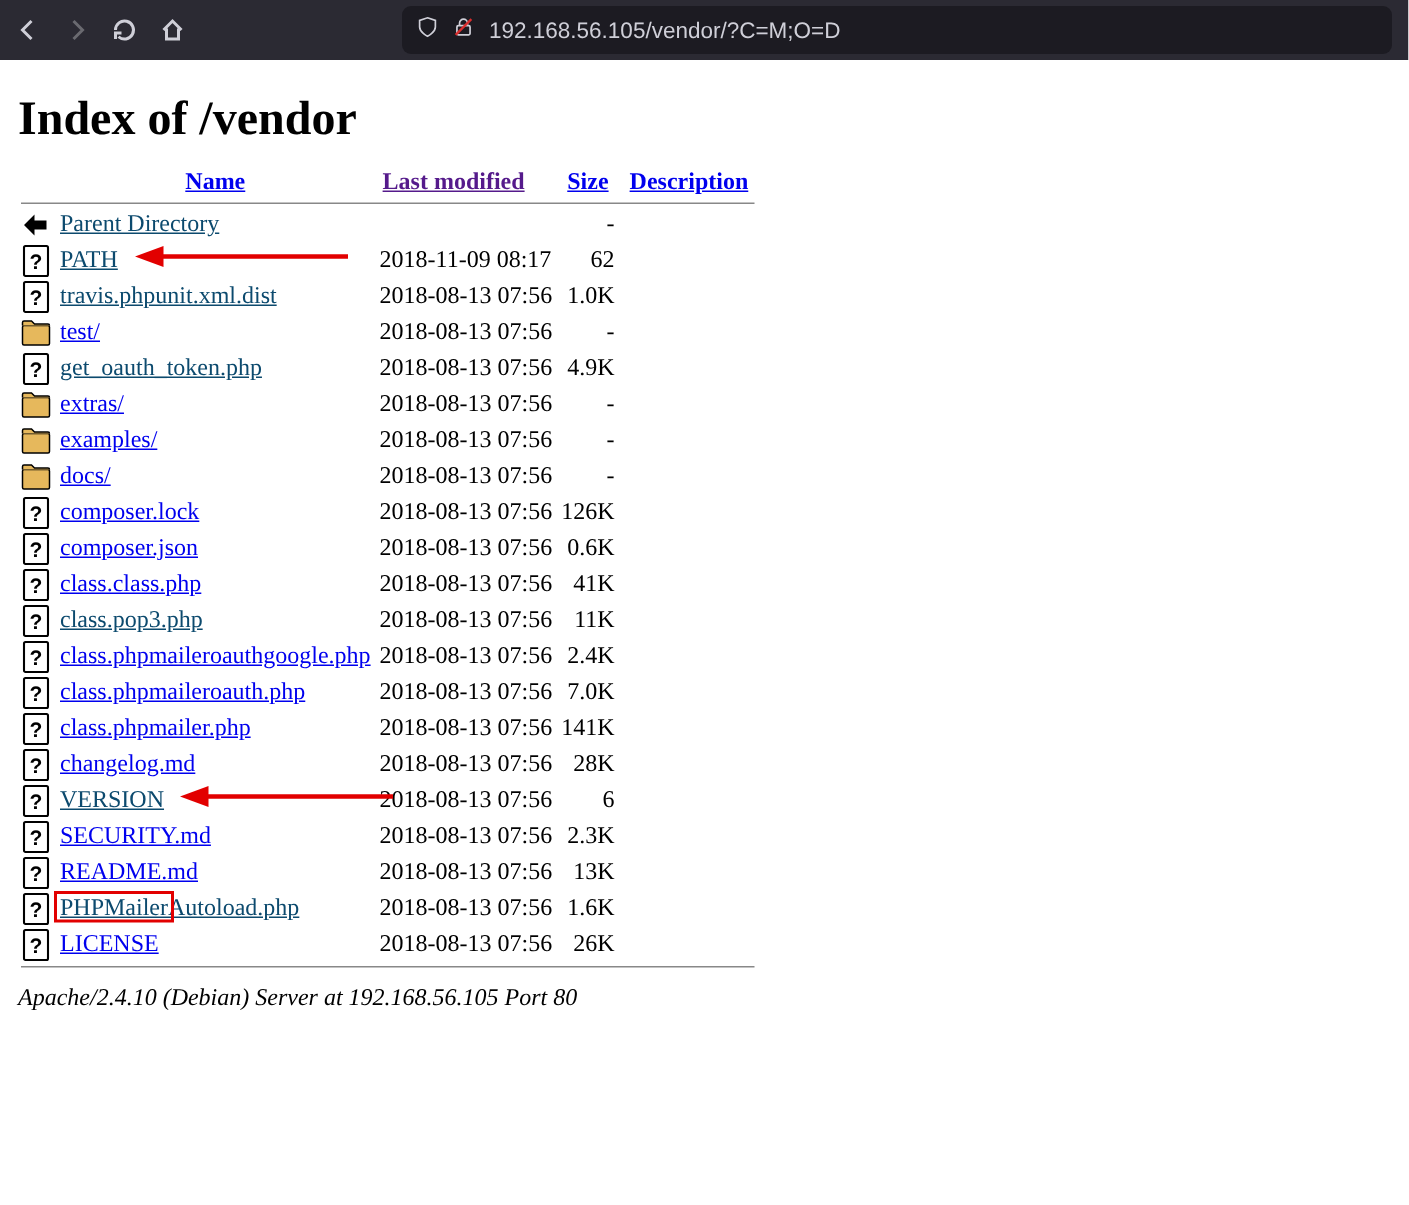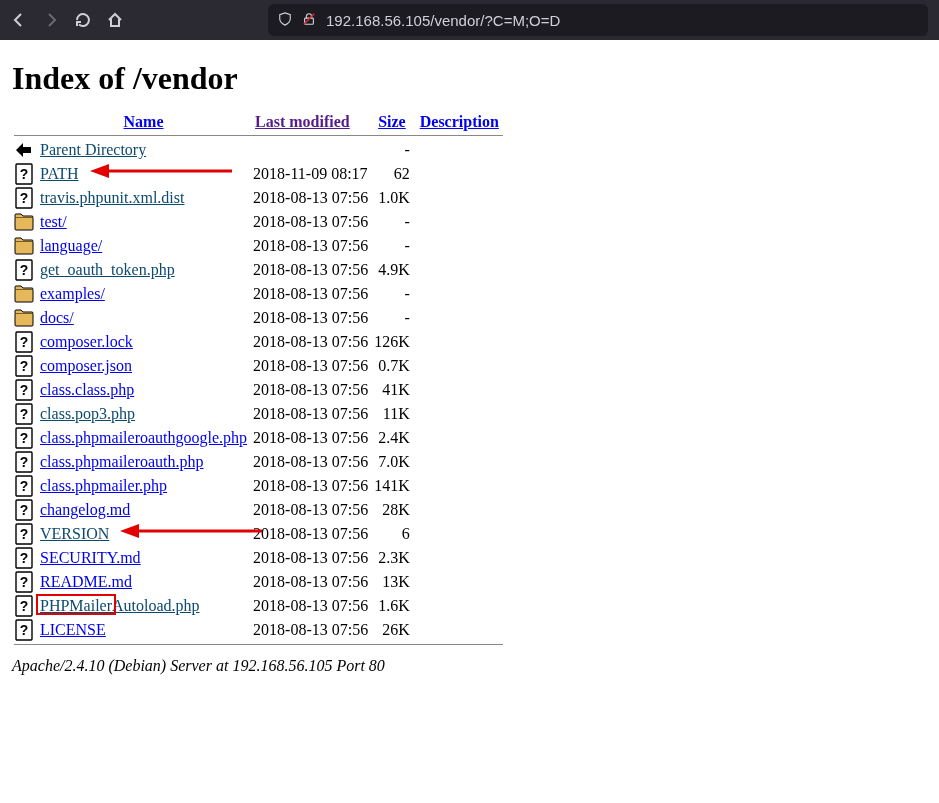--- a/index.html
+++ b/index.html
@@ -151,40 +151,40 @@
               <path d="M1 6 V4 a1 1 0 0 1 1 -1 h5 l2 2 h9 a1 1 0 0 1 1 1 v0" fill="#e6b85c" stroke="#000" stroke-width="1"></path>
             </svg>
           </td>
           <td class="name-cell" style="position: relative;"><a href="#">test/</a></td>
           <td class="mod-cell">2018-08-13 07:56</td>
           <td class="size-cell">-</td>
           <td class="desc-cell"></td>
         </tr>
         <tr>
           <td class="icon-cell">
+            <svg class="file-icon" viewBox="0 0 20 22">
+              <rect x="2" y="1" width="16" height="20" rx="1" fill="#fff" stroke="#000" stroke-width="1.4"></rect>
+              <text x="10" y="16" text-anchor="middle" font-size="14" font-family="Arial" font-weight="bold" fill="#000">?</text>
+            </svg>
+          </td>
+          <td class="name-cell" style="position: relative;"><a href="#" class="visited">get_oauth_token.php</a></td>
+          <td class="mod-cell">2018-08-13 07:56</td>
+          <td class="size-cell">4.9K</td>
+          <td class="desc-cell"></td>
+        </tr>
+        <tr>
+          <td class="icon-cell">
             <svg class="folder-icon" viewBox="0 0 20 22">
               <rect x="1" y="6" width="18" height="13" rx="1" fill="#e6b85c" stroke="#000" stroke-width="1"></rect>
               <path d="M1 6 V4 a1 1 0 0 1 1 -1 h5 l2 2 h9 a1 1 0 0 1 1 1 v0" fill="#e6b85c" stroke="#000" stroke-width="1"></path>
             </svg>
           </td>
-          <td class="name-cell" style="position: relative;"><a href="#">language/</a></td>
-          <td class="mod-cell">2018-08-13 07:56</td>
-          <td class="size-cell">-</td>
-          <td class="desc-cell"></td>
-        </tr>
-        <tr>
-          <td class="icon-cell">
-            <svg class="file-icon" viewBox="0 0 20 22">
-              <rect x="2" y="1" width="16" height="20" rx="1" fill="#fff" stroke="#000" stroke-width="1.4"></rect>
-              <text x="10" y="16" text-anchor="middle" font-size="14" font-family="Arial" font-weight="bold" fill="#000">?</text>
-            </svg>
-          </td>
-          <td class="name-cell" style="position: relative;"><a href="#" class="visited">get_oauth_token.php</a></td>
-          <td class="mod-cell">2018-08-13 07:56</td>
-          <td class="size-cell">4.9K</td>
+          <td class="name-cell" style="position: relative;"><a href="#">extras/</a></td>
+          <td class="mod-cell">2018-08-13 07:56</td>
+          <td class="size-cell">-</td>
           <td class="desc-cell"></td>
         </tr>
         <tr>
           <td class="icon-cell">
             <svg class="folder-icon" viewBox="0 0 20 22">
               <rect x="1" y="6" width="18" height="13" rx="1" fill="#e6b85c" stroke="#000" stroke-width="1"></rect>
               <path d="M1 6 V4 a1 1 0 0 1 1 -1 h5 l2 2 h9 a1 1 0 0 1 1 1 v0" fill="#e6b85c" stroke="#000" stroke-width="1"></path>
             </svg>
           </td>
           <td class="name-cell" style="position: relative;"><a href="#">examples/</a></td>
@@ -218,21 +218,21 @@
         </tr>
         <tr>
           <td class="icon-cell">
             <svg class="file-icon" viewBox="0 0 20 22">
               <rect x="2" y="1" width="16" height="20" rx="1" fill="#fff" stroke="#000" stroke-width="1.4"></rect>
               <text x="10" y="16" text-anchor="middle" font-size="14" font-family="Arial" font-weight="bold" fill="#000">?</text>
             </svg>
           </td>
           <td class="name-cell" style="position: relative;"><a href="#">composer.json</a></td>
           <td class="mod-cell">2018-08-13 07:56</td>
-          <td class="size-cell">0.7K</td>
+          <td class="size-cell">0.6K</td>
           <td class="desc-cell"></td>
         </tr>
         <tr>
           <td class="icon-cell">
             <svg class="file-icon" viewBox="0 0 20 22">
               <rect x="2" y="1" width="16" height="20" rx="1" fill="#fff" stroke="#000" stroke-width="1.4"></rect>
               <text x="10" y="16" text-anchor="middle" font-size="14" font-family="Arial" font-weight="bold" fill="#000">?</text>
             </svg>
           </td>
           <td class="name-cell" style="position: relative;"><a href="#">class.class.php</a></td>

